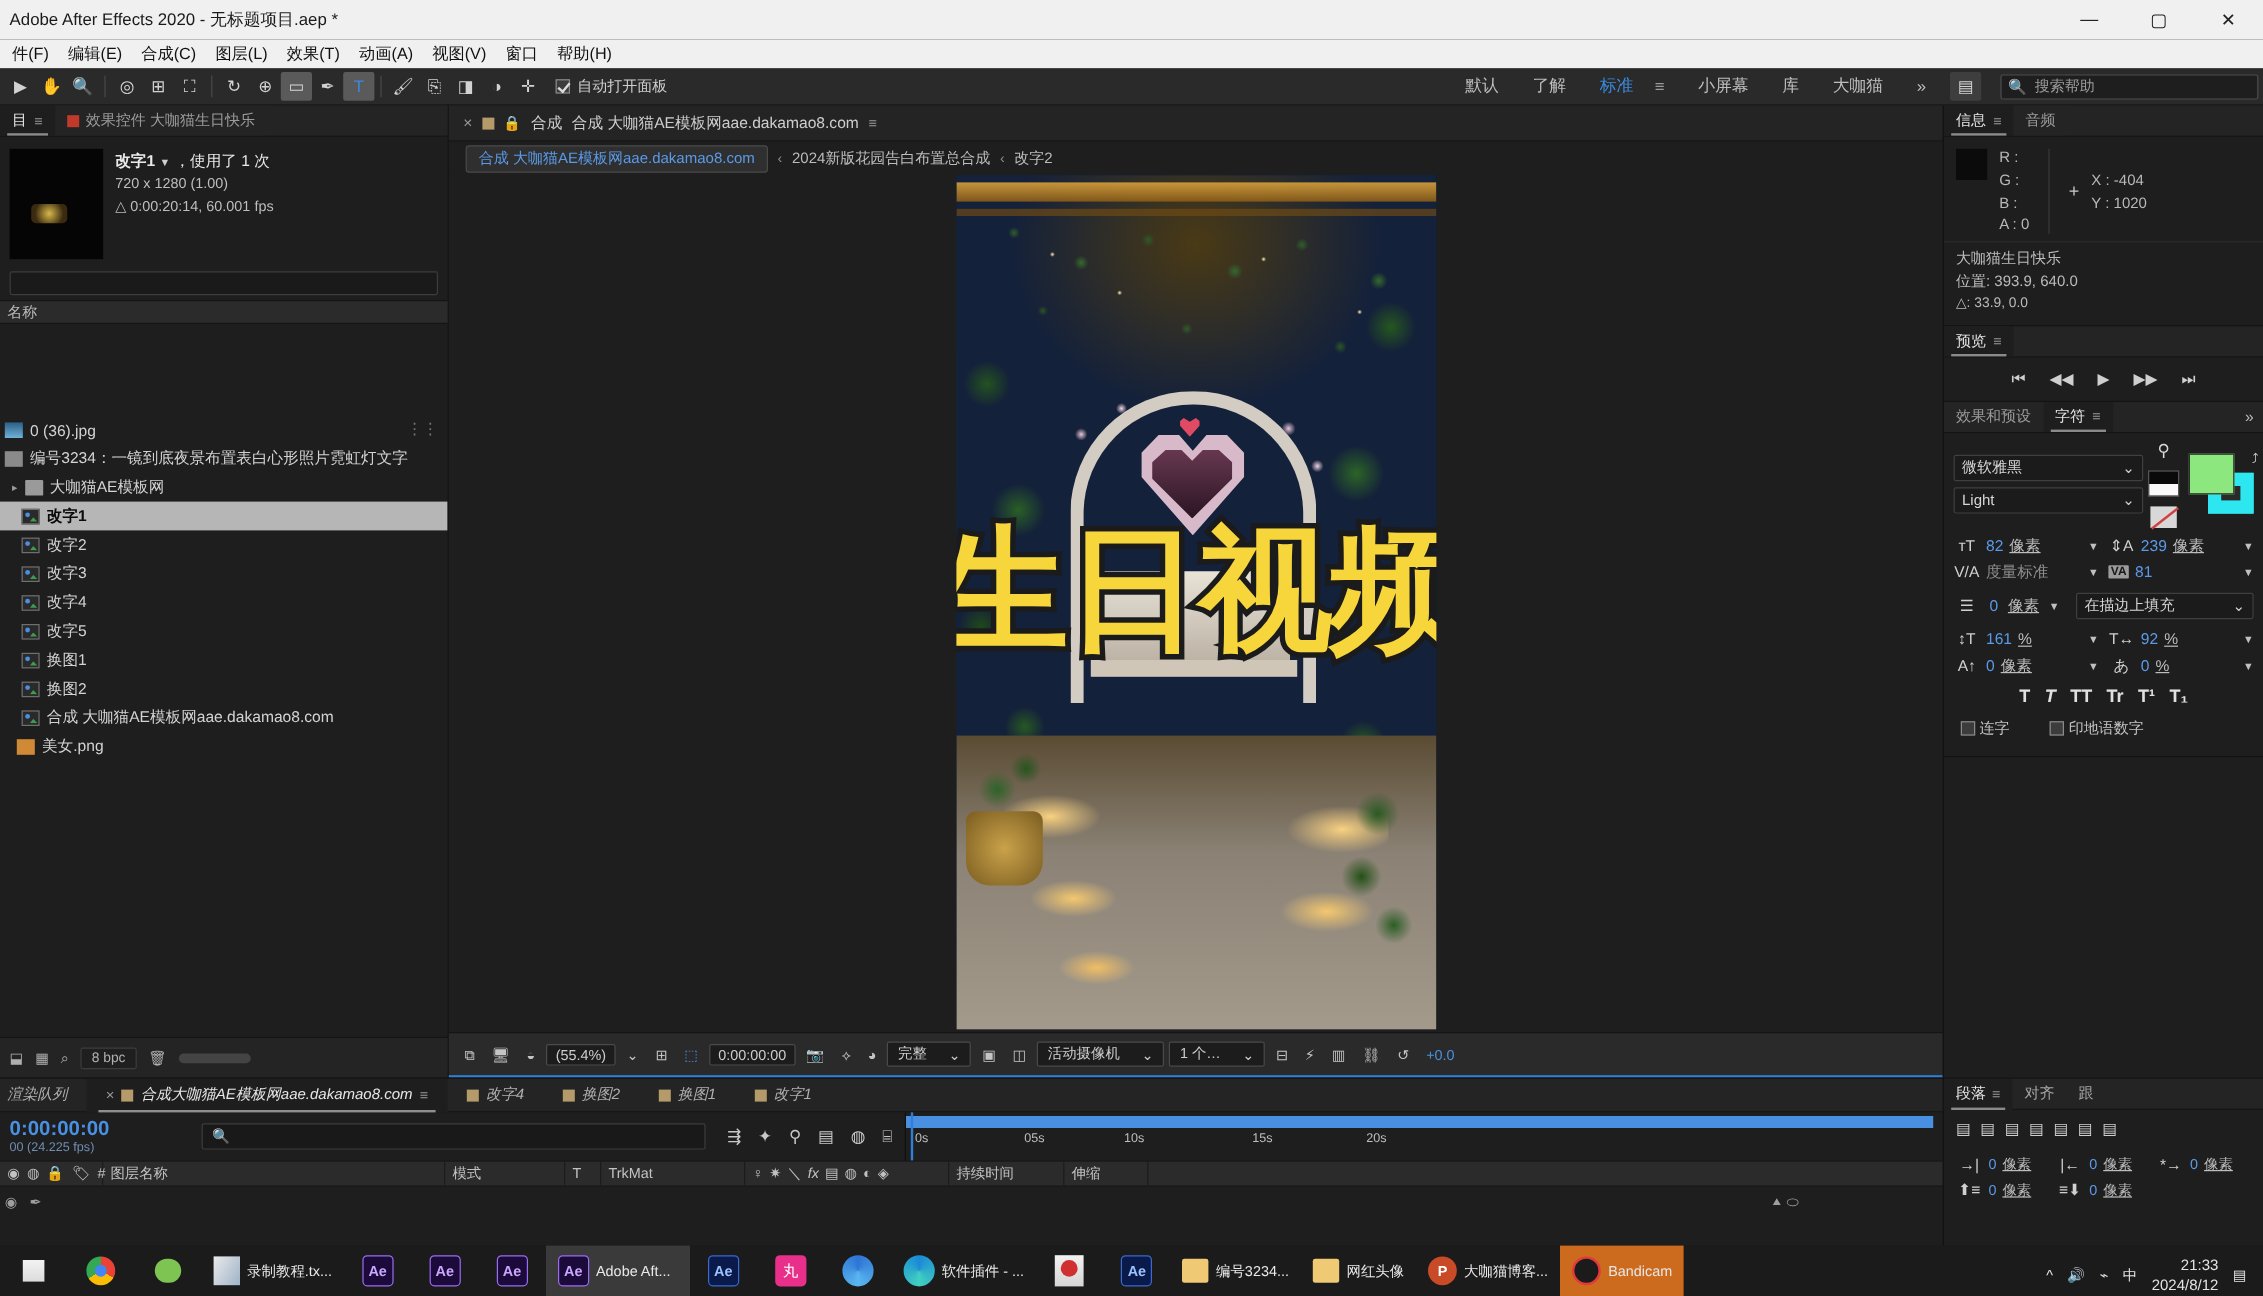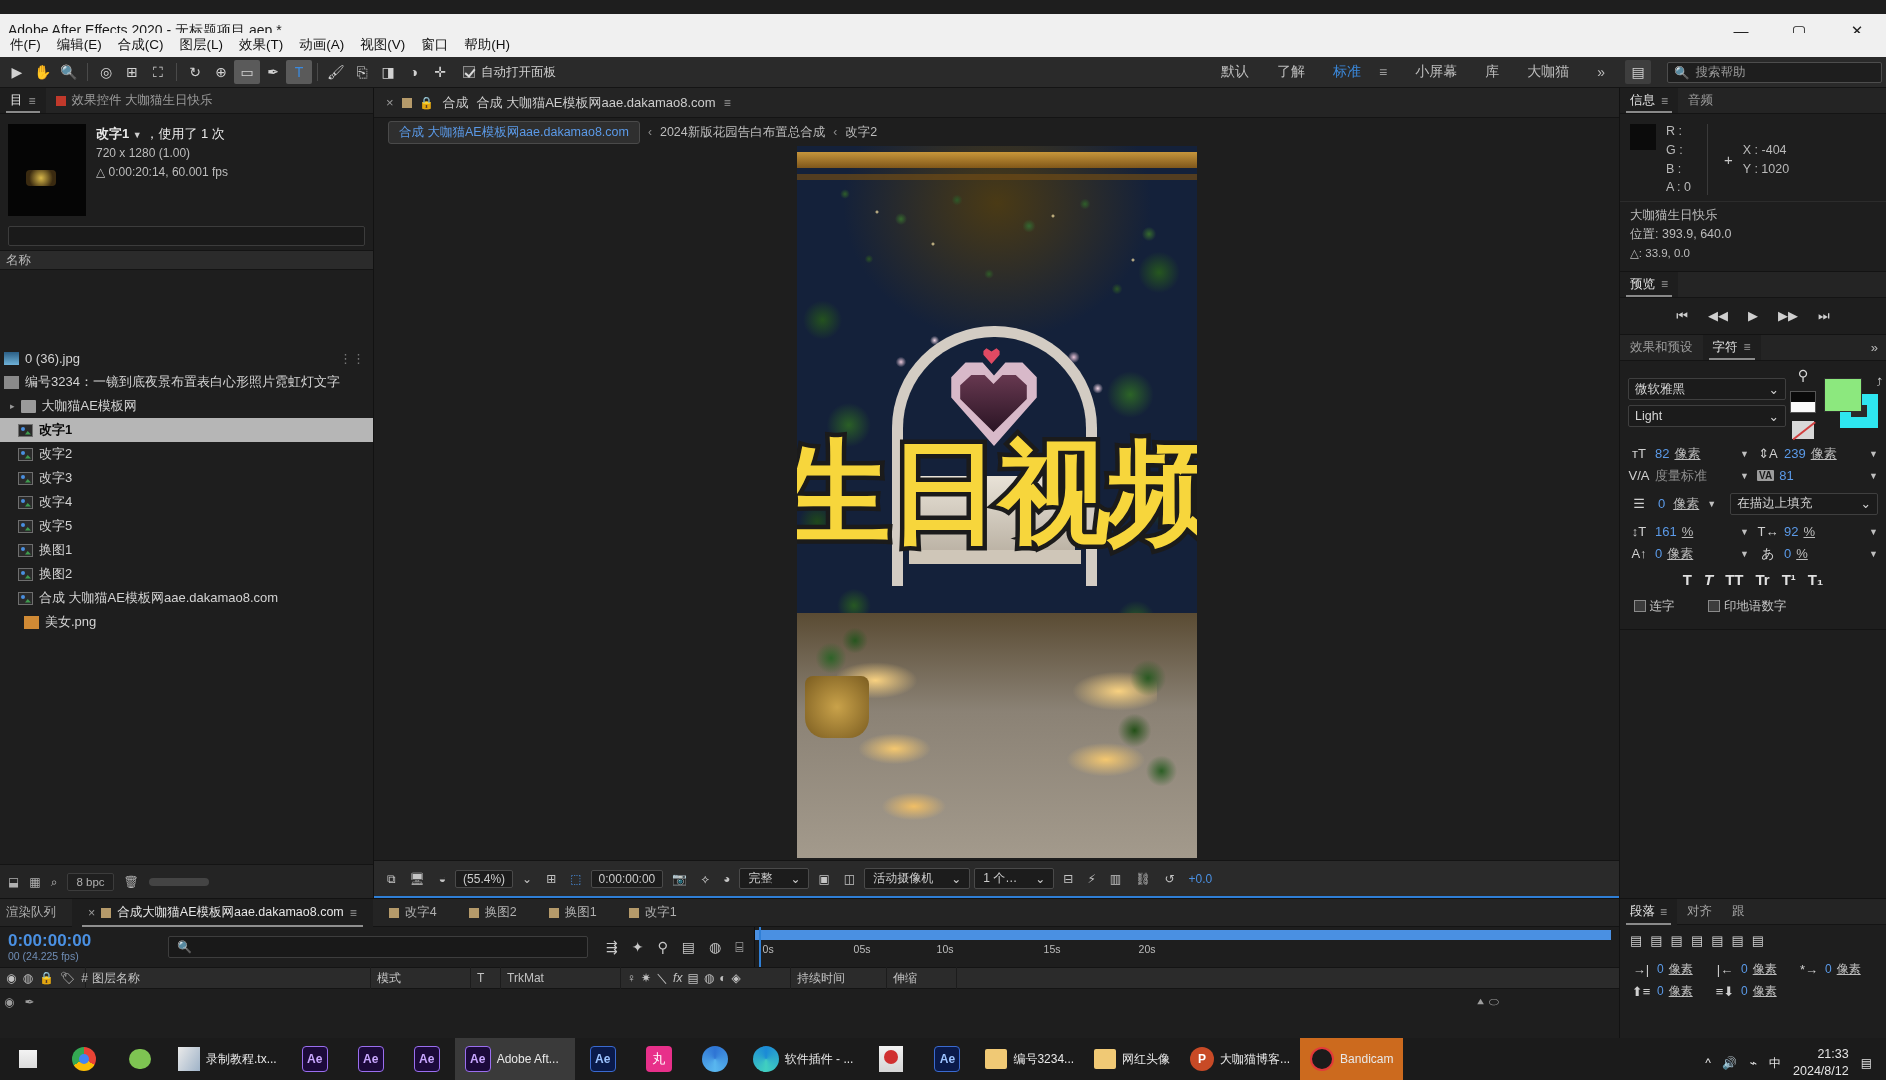--- a/index.html
+++ b/index.html
@@ -7,21 +7,21 @@
     width: 1886px; height: 1080px; overflow: hidden;
     background: #1e1e1e;
     font-family: "Liberation Sans", "DejaVu Sans", sans-serif;
     font-size: 13px; color: #c8c8c8;
     -webkit-font-smoothing: antialiased;
   }
   .app { position: relative; width: 1886px; height: 1080px; }
 
   
   .titlebar {
-    position: absolute; left: 0; top: 14px; width: 1886px; height: 33px;
+    position: absolute; left: 0; top: 0; width: 1886px; height: 33px;
     background: #f0f0f0; color: #111; display: flex; align-items: center;
   }
   .titlebar .ttl { margin-left: 8px; font-size: 14px; color: #1a1a1a; }
   .winbtns { position: absolute; right: 0; top: 0; height: 33px; display: flex; }
   .winbtn { width: 58px; height: 33px; display: flex; align-items: center; justify-content: center;
             font-size: 15px; color: #222; }
 
   
   .menubar {
     position: absolute; left: 0; top: 33px; width: 1886px; height: 24px;
@@ -131,21 +131,21 @@
   .cicon { width:22px; height:18px; display:flex; align-items:center; justify-content:center; color:#d0d0d0; font-size:13px;}
   .carrow { color:#c0c0c0; font-size:9px; }
   .cgrid { display:grid; grid-template-columns: 1fr 1fr; gap: 4px 8px; }
   .cell { display:flex; align-items:center; gap:5px; }
   .styrow { display:flex; justify-content:center; gap:12px; padding:8px 0 6px 0; color:#e0e0e0; font-size:15px; font-weight:bold;}
   .chkrow { display:flex; gap:34px; padding: 4px 6px 8px 6px; font-size:12.5px; color:#c4c4c4;}
   .vabox { background:#9c9c9c; color:#1a1a1a; font-weight:bold; font-size:10px; padding:0 2px; border-radius:1px;}
 
   
   #timeline { left:0; top:898px; width:1619px; height:140px; background:#1e1e1e; border-top:1px solid #121212;}
-  .tl-tabs { height:28px; background:#242424; display:flex; align-items:center; gap:0; border-bottom:1px solid #141414;}
+  .tl-tabs { height:28px; background:#242424; display:flex; align-items:center; gap:0; border-bottom:1px solid #141414;font-style:italic;}
   .tl-tab { display:flex; align-items:center; gap:6px; padding:0 16px; height:28px; font-size:12.5px; color:#b0b0b0; position:relative;}
   .tl-tab.active { color:#e6e6e6; background:#1e1e1e;}
   .tl-tab.active::after{content:"";position:absolute;left:10px;right:10px;bottom:0;height:2px;background:#8f8f8f;}
   .tbsq { width:10px;height:10px;background:#b59a6a;display:inline-block;}
   .tl-ctrl { height:40px; display:flex; align-items:center; padding:0 8px; gap:10px; background:#1e1e1e;}
   .tc-time { font-size:17px; color:#4a90e2; font-weight:bold; line-height:1.05;}
   .tc-fps { font-size:10.5px; color:#6f8db5; }
   .tl-search { flex:1; max-width:420px; height:22px; background:#191919; border:1px solid #3d3d3d; border-radius:2px;
                display:flex; align-items:center; padding:0 8px; gap:5px; color:#9a9a9a; font-size:12px;}
   .tl-icons { display:flex; gap:14px; color:#c8c8c8; font-size:14px; margin-left:8px;}
@@ -318,21 +318,21 @@
         <span>换图1</span>
       </div>
       <div class="prow" style="padding-left:18px">
         <span class="ic comp"></span>
         <span>换图2</span>
       </div>
       <div class="prow" style="padding-left:18px">
         <span class="ic comp"></span>
         <span>合成 大咖猫AE模板网aae.dakamao8.com</span>
       </div>
-      <div class="prow" style="padding-left:24px">
+      <div class="prow" style="padding-left:14px">
         <span class="ic png"></span>
         <span>美女.png</span>
       </div>
     </div>
 
     <div class="proj-foot">
       <span>⬓</span>
       <span>▦</span>
       <span>⌕</span>
       <span class="bpc">8 bpc</span>

